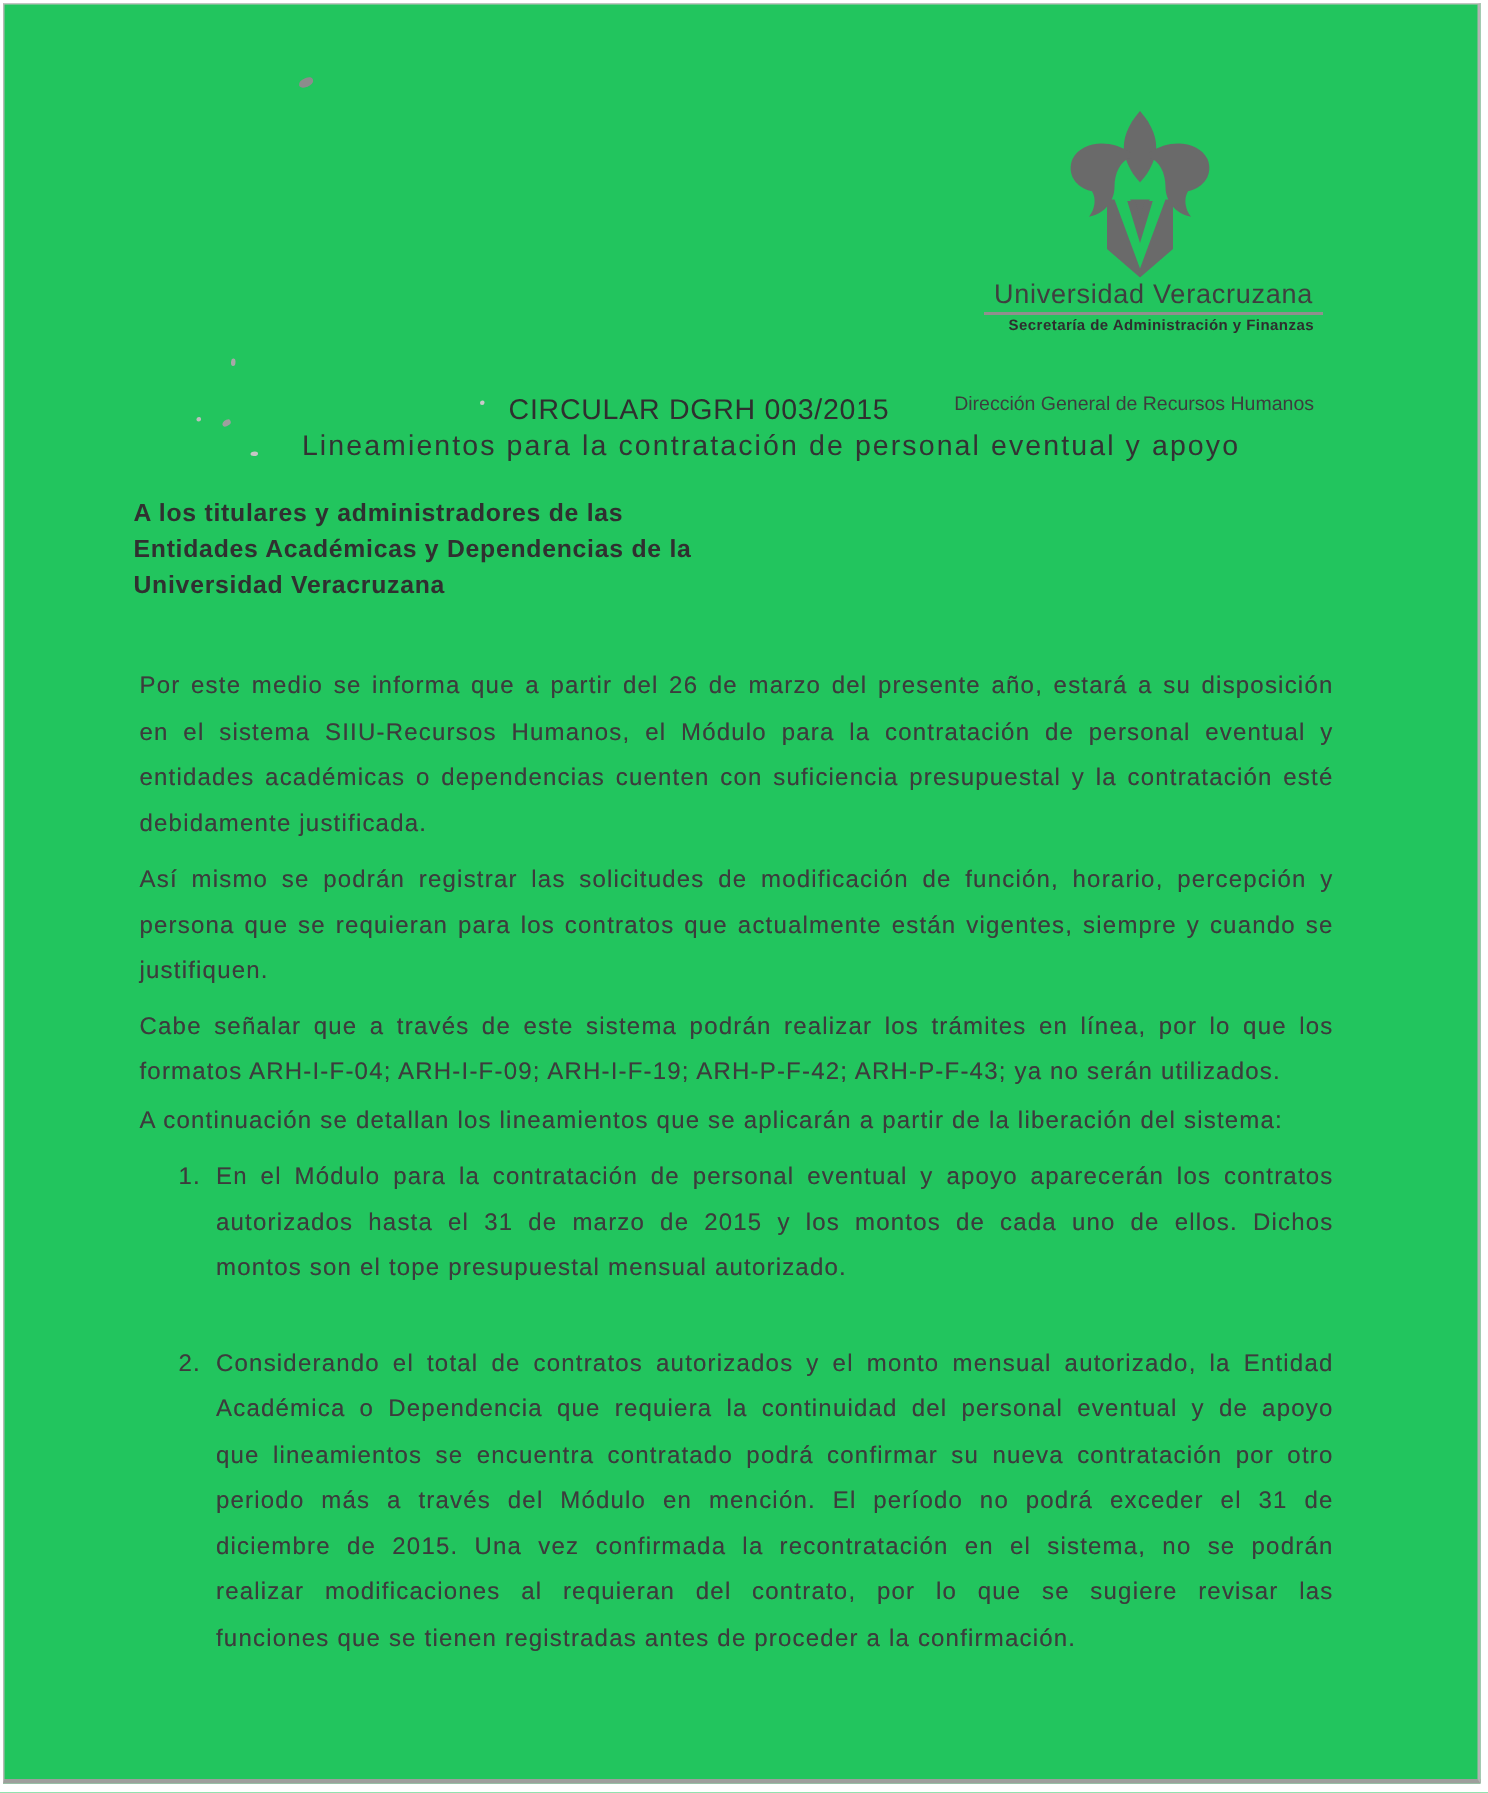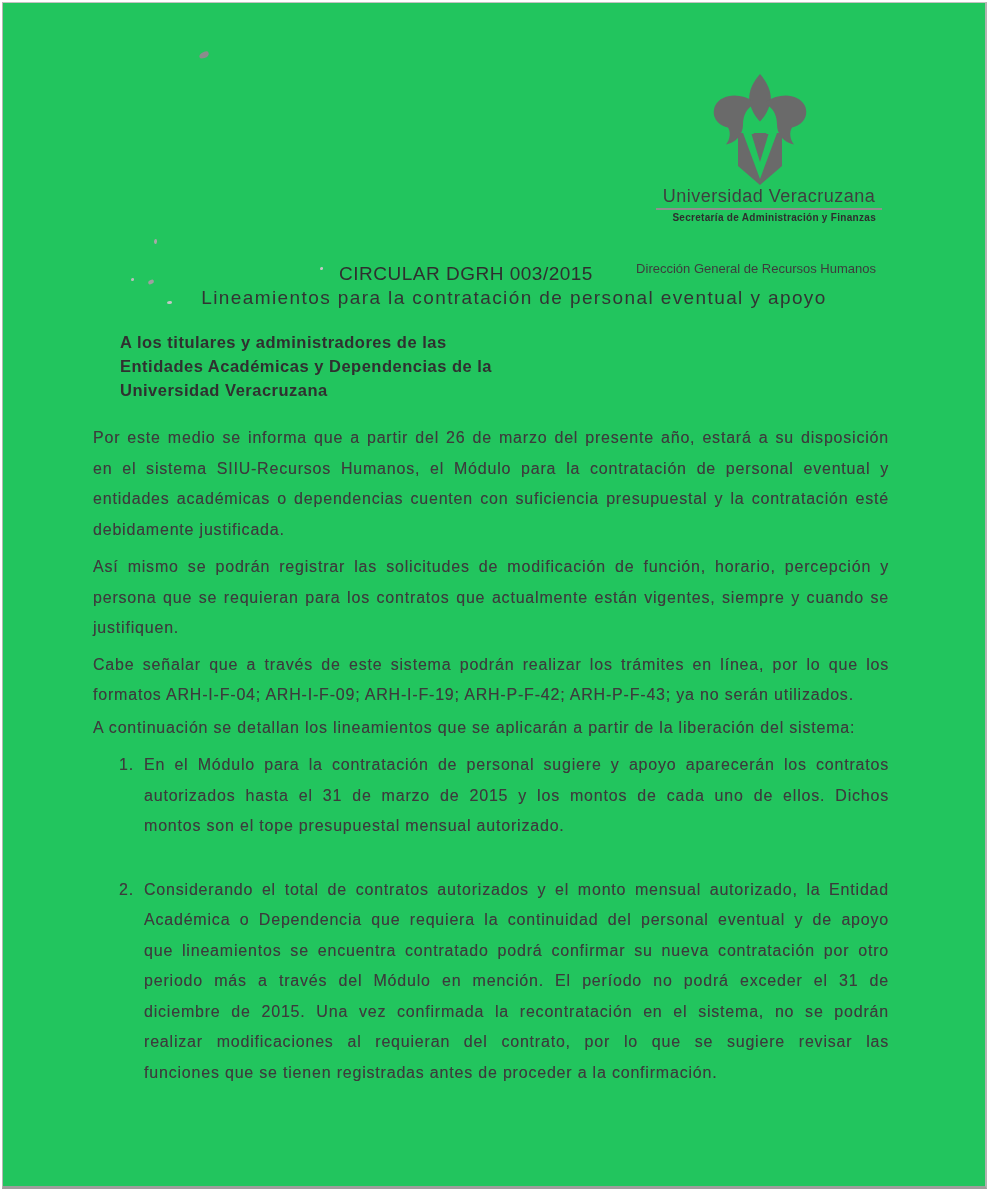--- a/index.html
+++ b/index.html
@@ -35,25 +35,25 @@
     font-size:19px; letter-spacing:0.5px; color:#2f2f2f;
   }
   .doc-subtitle {
     position:absolute; left:20px; top:284px; width:100%; text-align:center;
     font-size:19px; letter-spacing:1.4px; color:#333333;
   }
   
   .addressee { position:absolute; left:86px; top:327px; color:#303030; }
   .addressee .aline {
     font-size:16.5px; font-weight:bold; letter-spacing:0.5px;
-    height:24px; line-height:24px; white-space:nowrap;margin-left:31px;
+    height:24px; line-height:24px; white-space:nowrap;
   }
   
   .content {
-    position:absolute; left:90px; top:420px; width:796px;
+    position:absolute; left:90px; top:440px; width:796px;
     font-size:16px; color:#3c3c3c; letter-spacing:0.8px;
     text-shadow:0 0 0.4px rgba(70,70,70,0.55);
   }
   .line {
     height:30.5px; line-height:30.5px;
     text-align:justify; text-align-last:justify;
   }
   .para .line:last-child, .itext .line:last-child { text-align-last:left; }
   .p2 { margin-top:7px; }
   .p3 { margin-top:6px; }
@@ -132,21 +132,21 @@
 
     <div class="para p4">
 
     <div class="line">A continuación se detallan los lineamientos que se aplicarán a partir de la liberación del sistema:</div>
       </div>
 
     <div class="list-item li1">
       <span class="num">1.</span>
       <div class="itext">
 
-      <div class="line">En el Módulo para la contratación de personal sugiere y apoyo aparecerán los contratos</div>
+      <div class="line">En el Módulo para la contratación de personal eventual y apoyo aparecerán los contratos</div>
           <div class="line">autorizados hasta el 31 de marzo de 2015 y los montos de cada uno de ellos. Dichos</div>
           <div class="line">montos son el tope presupuestal mensual autorizado.</div>
         </div>
     </div>
 
     <div class="list-item li2">
       <span class="num">2.</span>
       <div class="itext">
 
       <div class="line">Considerando el total de contratos autorizados y el monto mensual autorizado, la Entidad</div>

